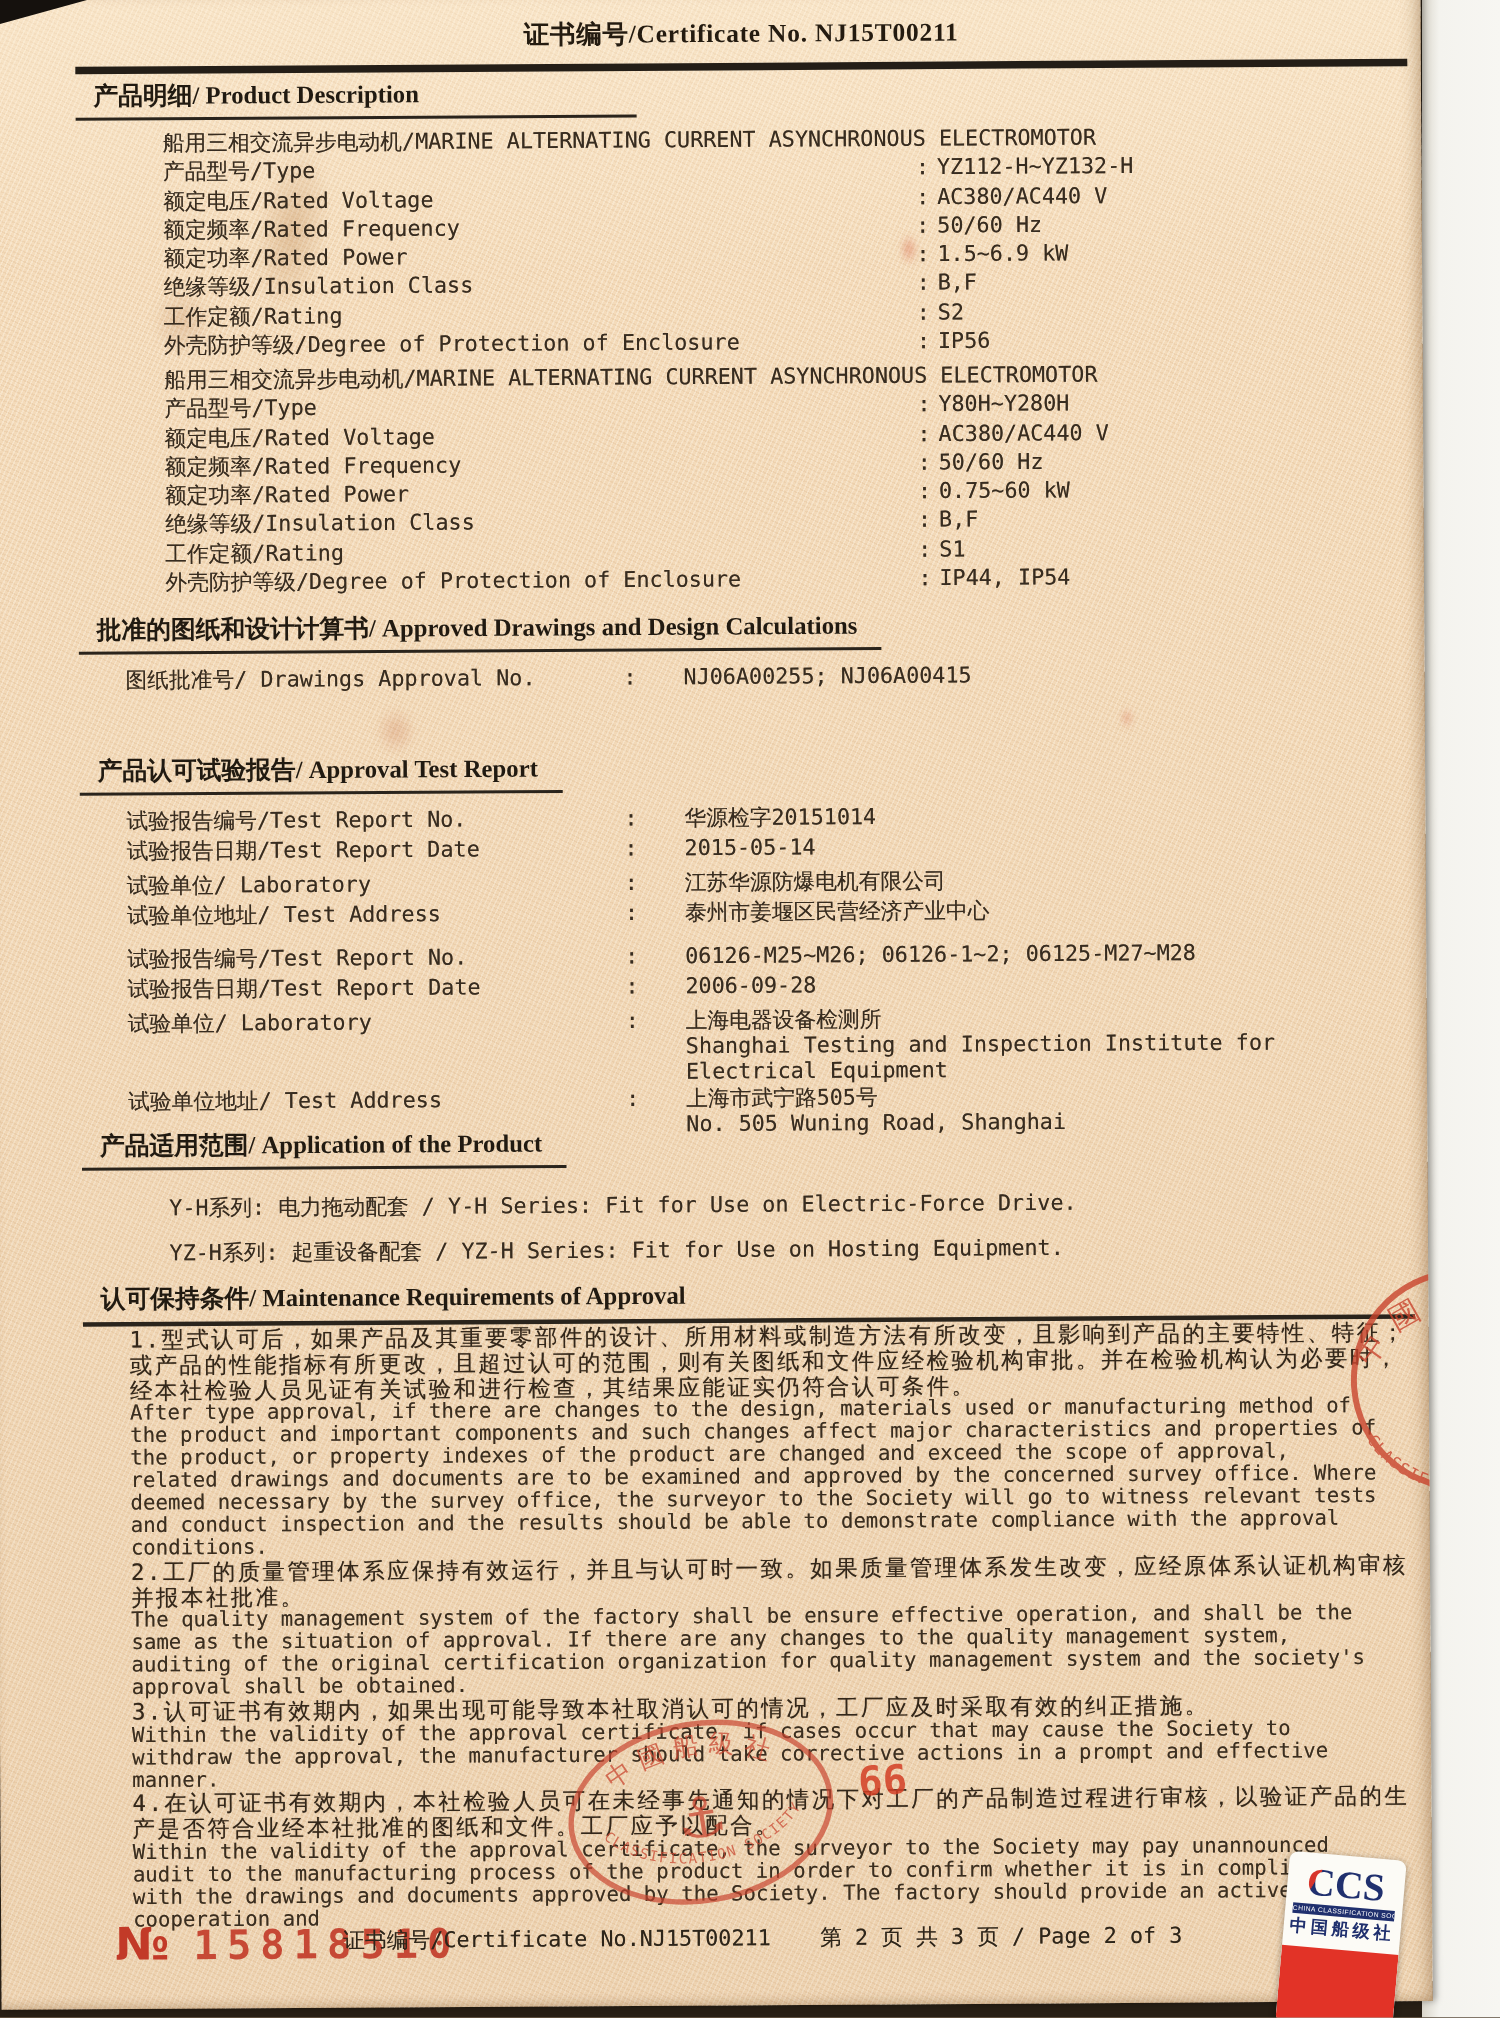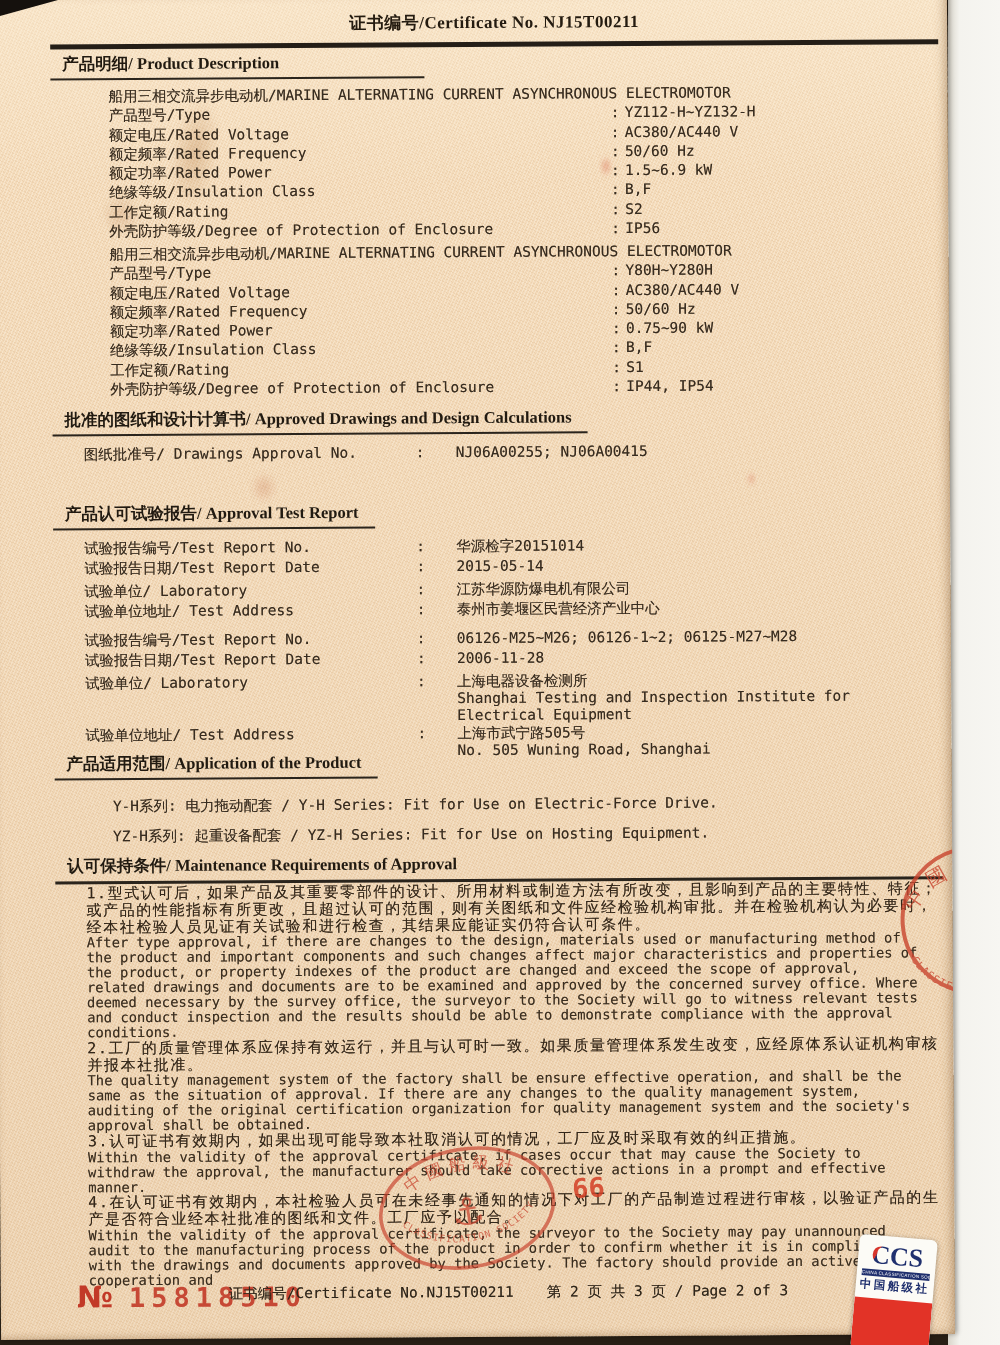--- a/index.html
+++ b/index.html
@@ -136,21 +136,21 @@
           <span class="val">AC380/AC440 V</span>
         </div>
       <div class="prow">
           <span class="lbl">额定频率/Rated Frequency</span>
           <span class="col">:</span>
           <span class="val">50/60 Hz</span>
         </div>
       <div class="prow">
           <span class="lbl">额定功率/Rated Power</span>
           <span class="col">:</span>
-          <span class="val">0.75~90 kW</span>
+          <span class="val">0.75~60 kW</span>
         </div>
       <div class="prow">
           <span class="lbl">绝缘等级/Insulation Class</span>
           <span class="col">:</span>
           <span class="val">B,F</span>
         </div>
       <div class="prow">
           <span class="lbl">工作定额/Rating</span>
           <span class="col">:</span>
           <span class="val">S1</span>
@@ -196,21 +196,21 @@
     </div>
     <div class="tblock tb2">
       <div class="trow">
           <span class="lbl">试验报告编号/Test Report No.</span>
           <span class="col">:</span>
           <span class="val">06126-M25~M26; 06126-1~2; 06125-M27~M28</span>
         </div>
       <div class="trow">
           <span class="lbl">试验报告日期/Test Report Date</span>
           <span class="col">:</span>
-          <span class="val">2006-11-28</span>
+          <span class="val">2006-09-28</span>
         </div>
       <div class="trow gap">
           <span class="lbl">试验单位/ Laboratory</span>
           <span class="col">:</span>
           <span class="val">上海电器设备检测所
 Shanghai Testing and Inspection Institute for
 Electrical Equipment</span>
         </div>
       <div class="trow">
           <span class="lbl">试验单位地址/ Test Address</span>

